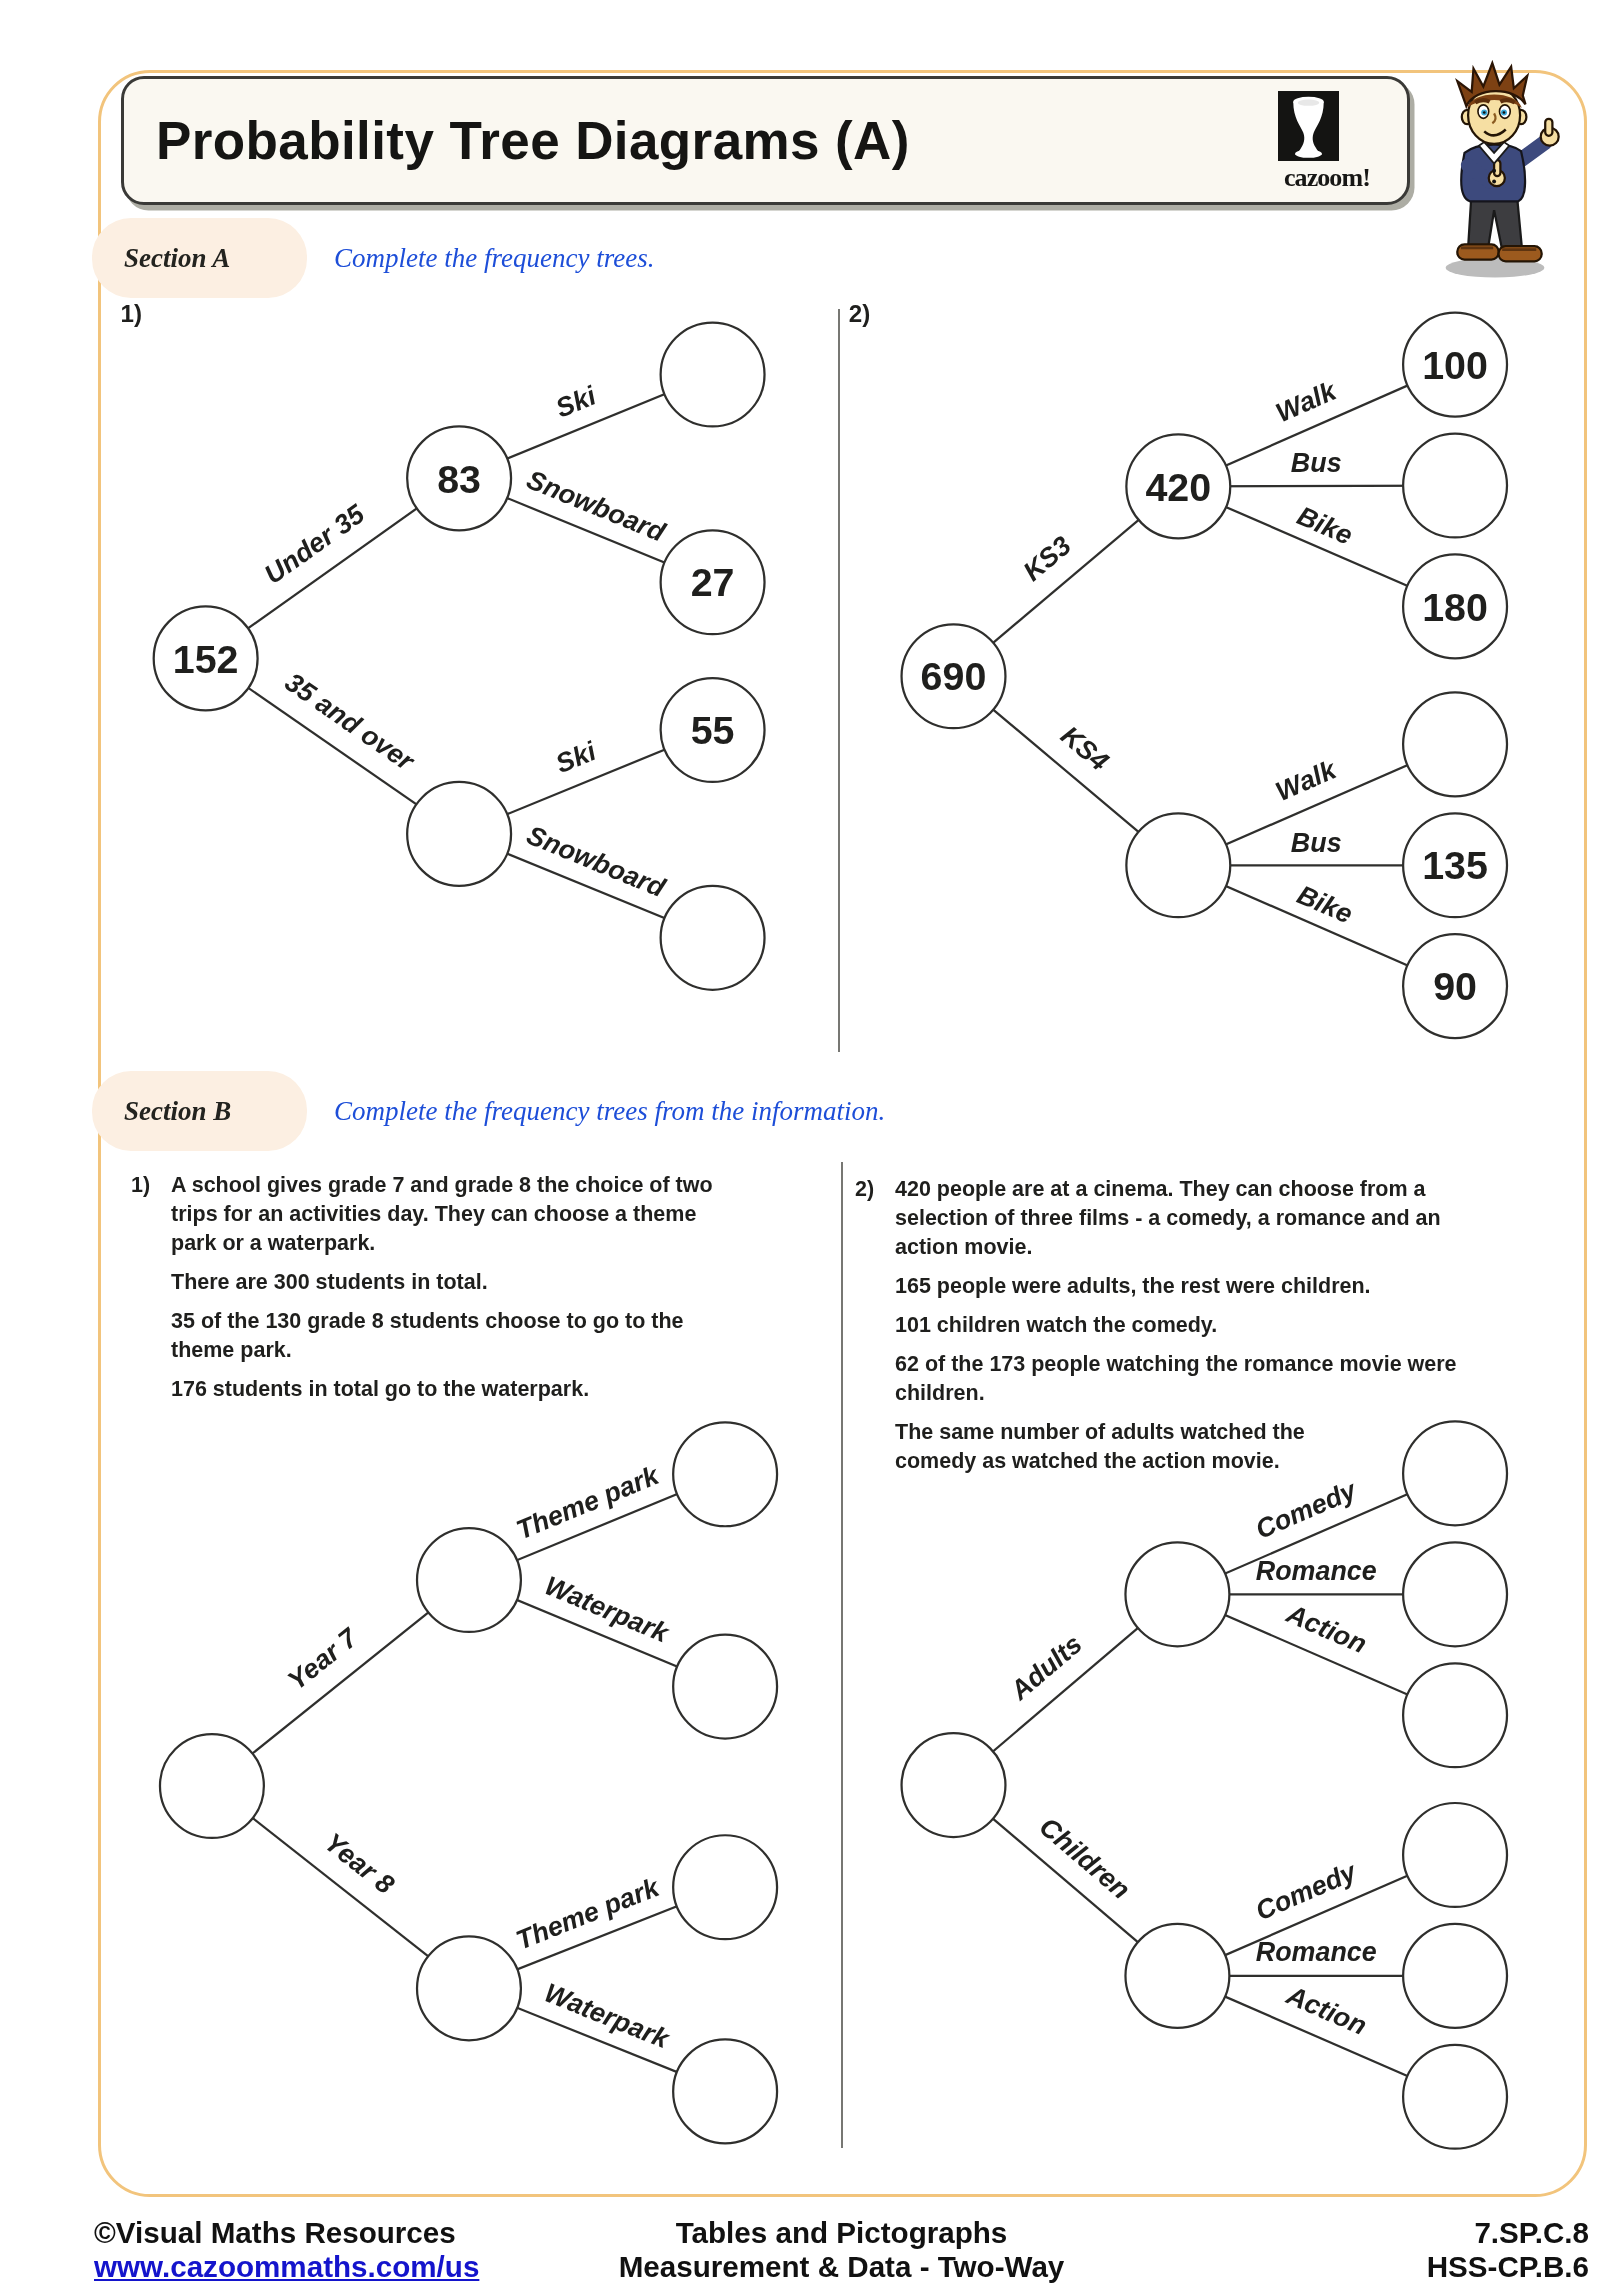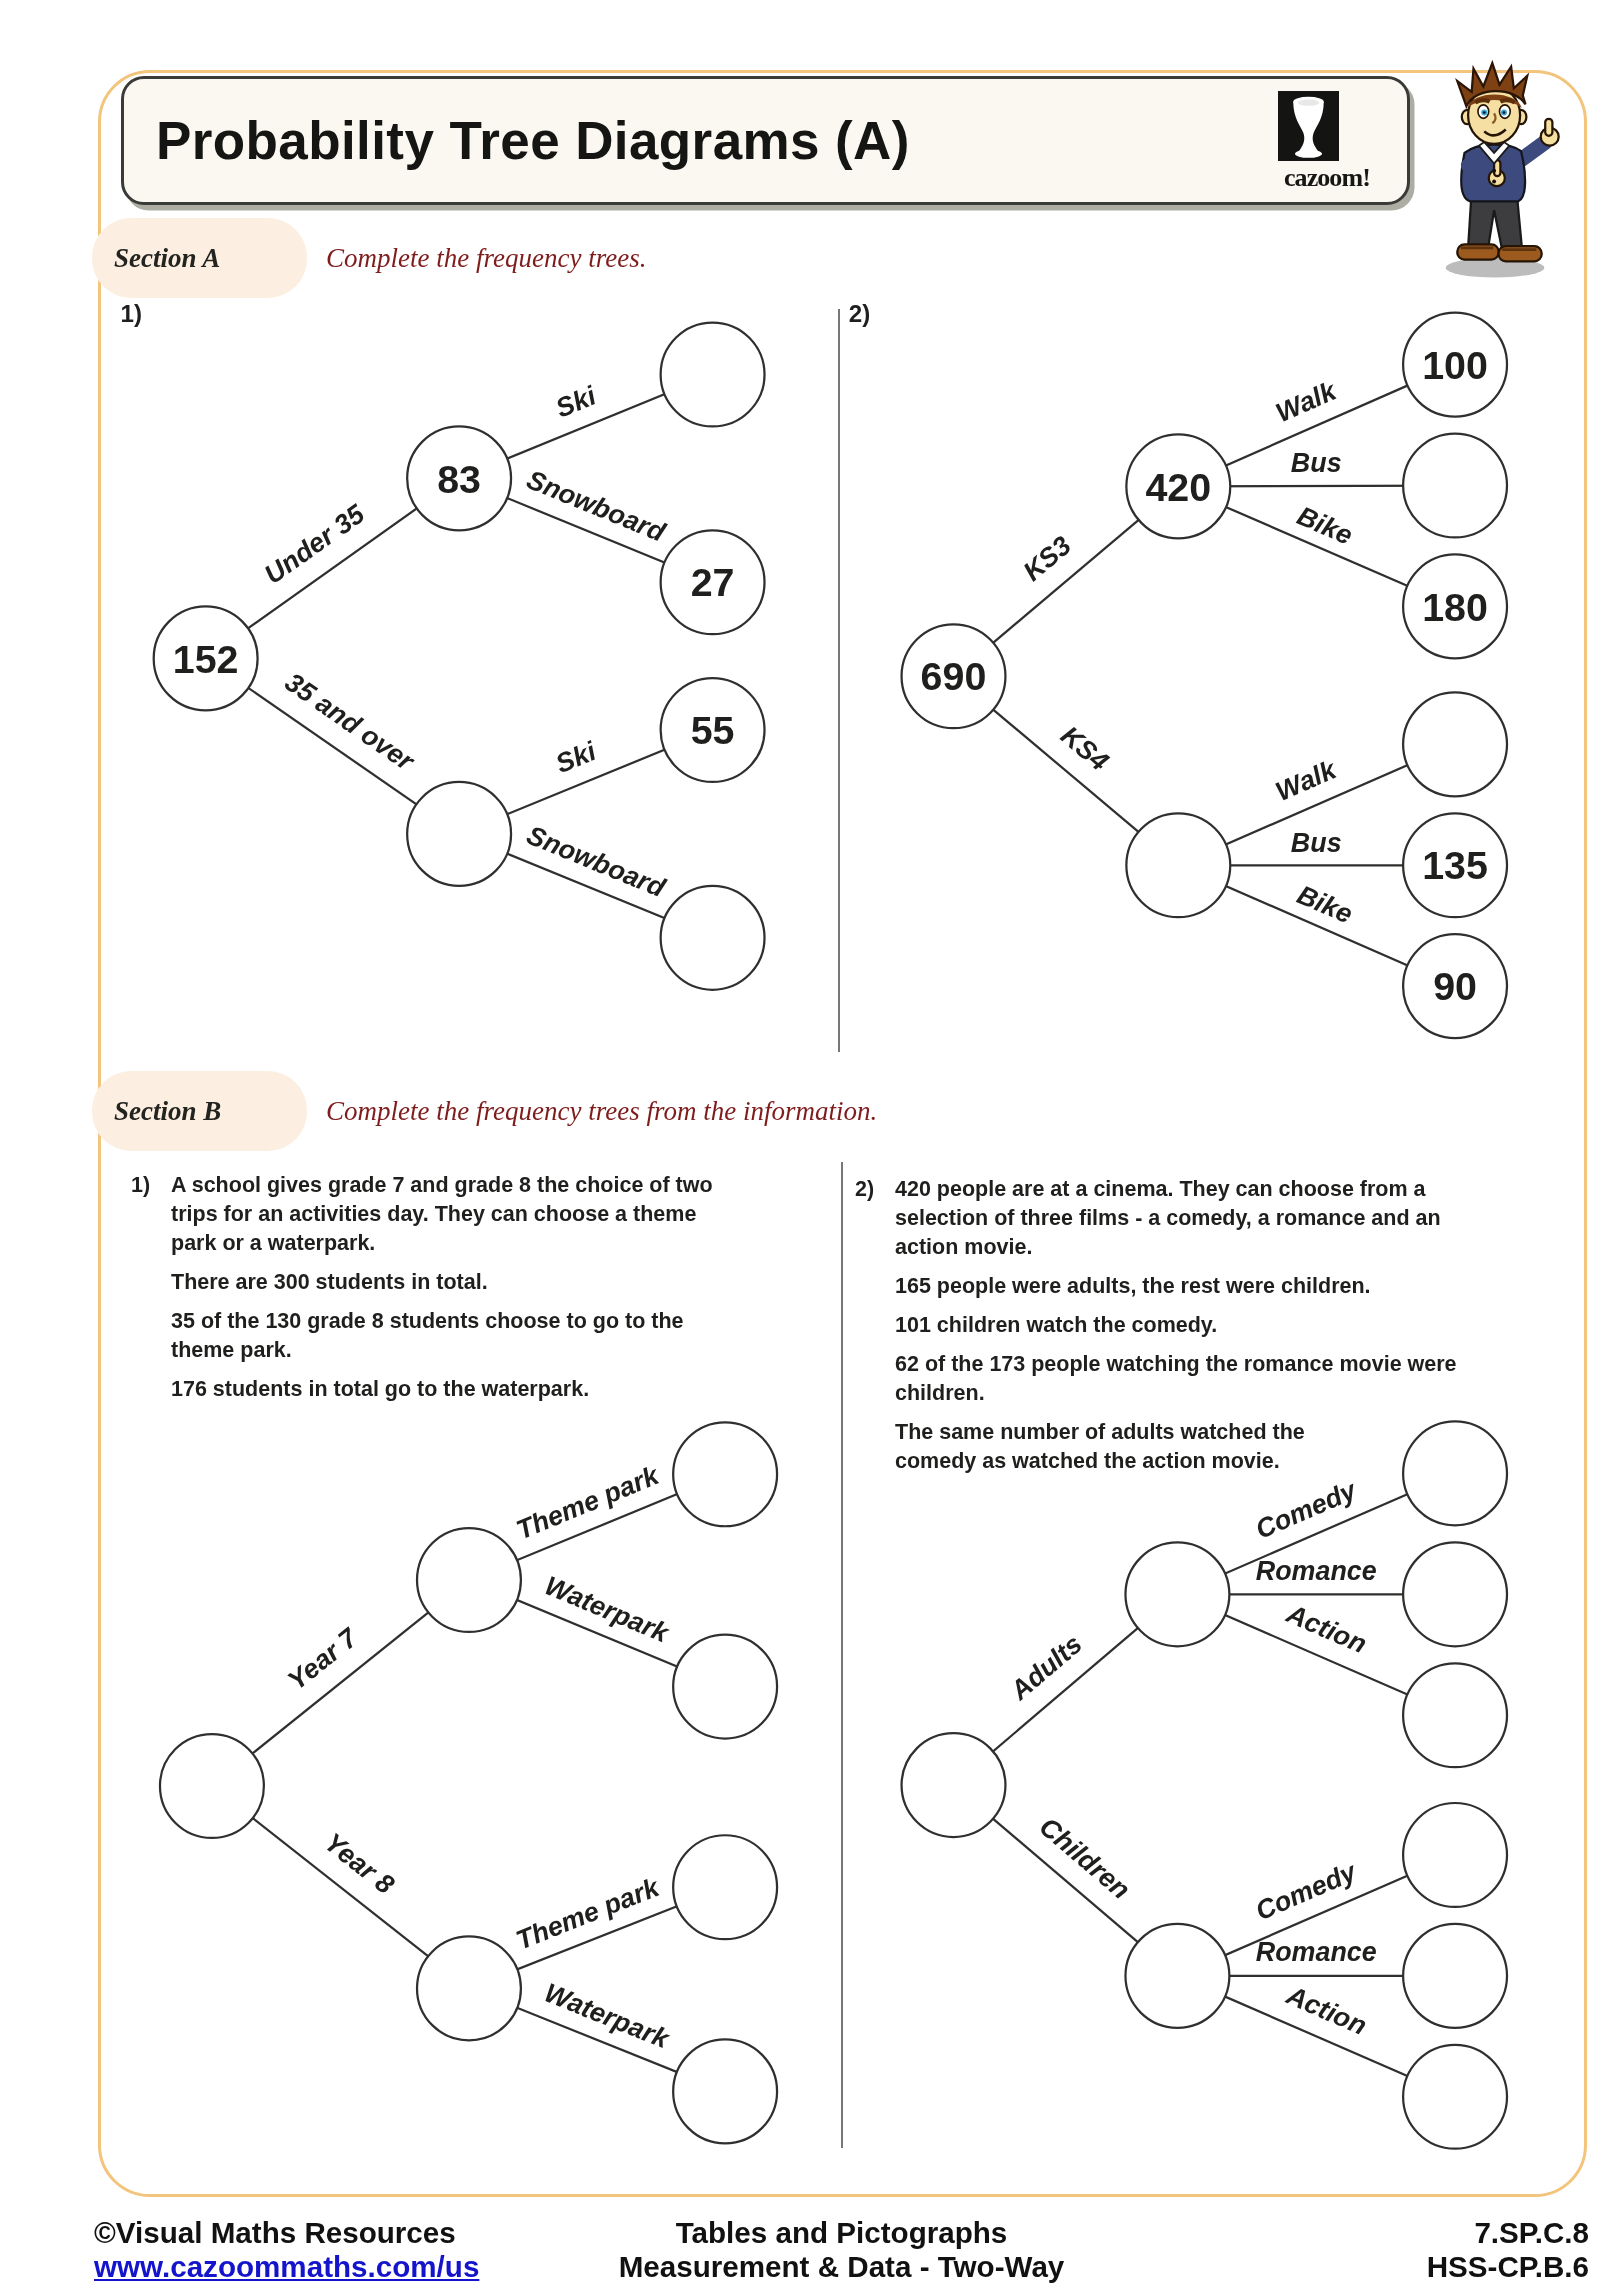--- a/index.html
+++ b/index.html
@@ -13,23 +13,23 @@
   .title{font-weight:bold;font-size:53px;letter-spacing:0.4px;padding-left:32px;color:#151513;}
   .logo{position:absolute;left:1247px;top:91px;width:61px;height:70px;}
   .logo-text{position:absolute;left:1214px;top:163px;width:125px;text-align:right;
         font-family:"Liberation Serif",serif;font-weight:bold;font-size:26px;letter-spacing:-0.9px;color:#171715;}
   .character{position:absolute;left:1394px;top:56px;width:140px;height:226px;}
   .pill{position:absolute;left:61px;width:215px;height:80px;background:#fcefe2;
         border-radius:39px;display:flex;align-items:center;}
   .pill-a{top:218px;}
   .pill-b{top:1071px;}
   .pill-label{font-family:"Liberation Serif",serif;font-style:italic;font-weight:bold;
-        font-size:27px;padding-left:22px;color:#23231f;}
-  .instr{position:absolute;left:295px;height:80px;display:flex;align-items:center;
-        font-family:"Liberation Serif",serif;font-style:italic;font-size:27px;color:#7f1d1d;}
+        font-size:27px;padding-left:32px;color:#23231f;}
+  .instr{position:absolute;left:303px;height:80px;display:flex;align-items:center;
+        font-family:"Liberation Serif",serif;font-style:italic;font-size:27px;color:#1d4ed8;}
   .instr-a{top:218px;}
   .instr-b{top:1071px;text-align:center;}
   .divider{position:absolute;width:2.2px;background:#777773;}
   .div-a{left:807px;top:309px;height:743px;}
   .div-b{left:810px;top:1162px;height:986px;}
   .trees-svg{position:absolute;left:0;top:0;}
   .branch{stroke:#2f2f2d;stroke-width:2.5px;}
   .node{fill:#ffffff;stroke:#2f2f2d;stroke-width:2.5px;}
   .nodeval{font-family:"Liberation Sans",sans-serif;font-weight:bold;font-size:44px;
         text-anchor:middle;fill:#1f1f1d;}

